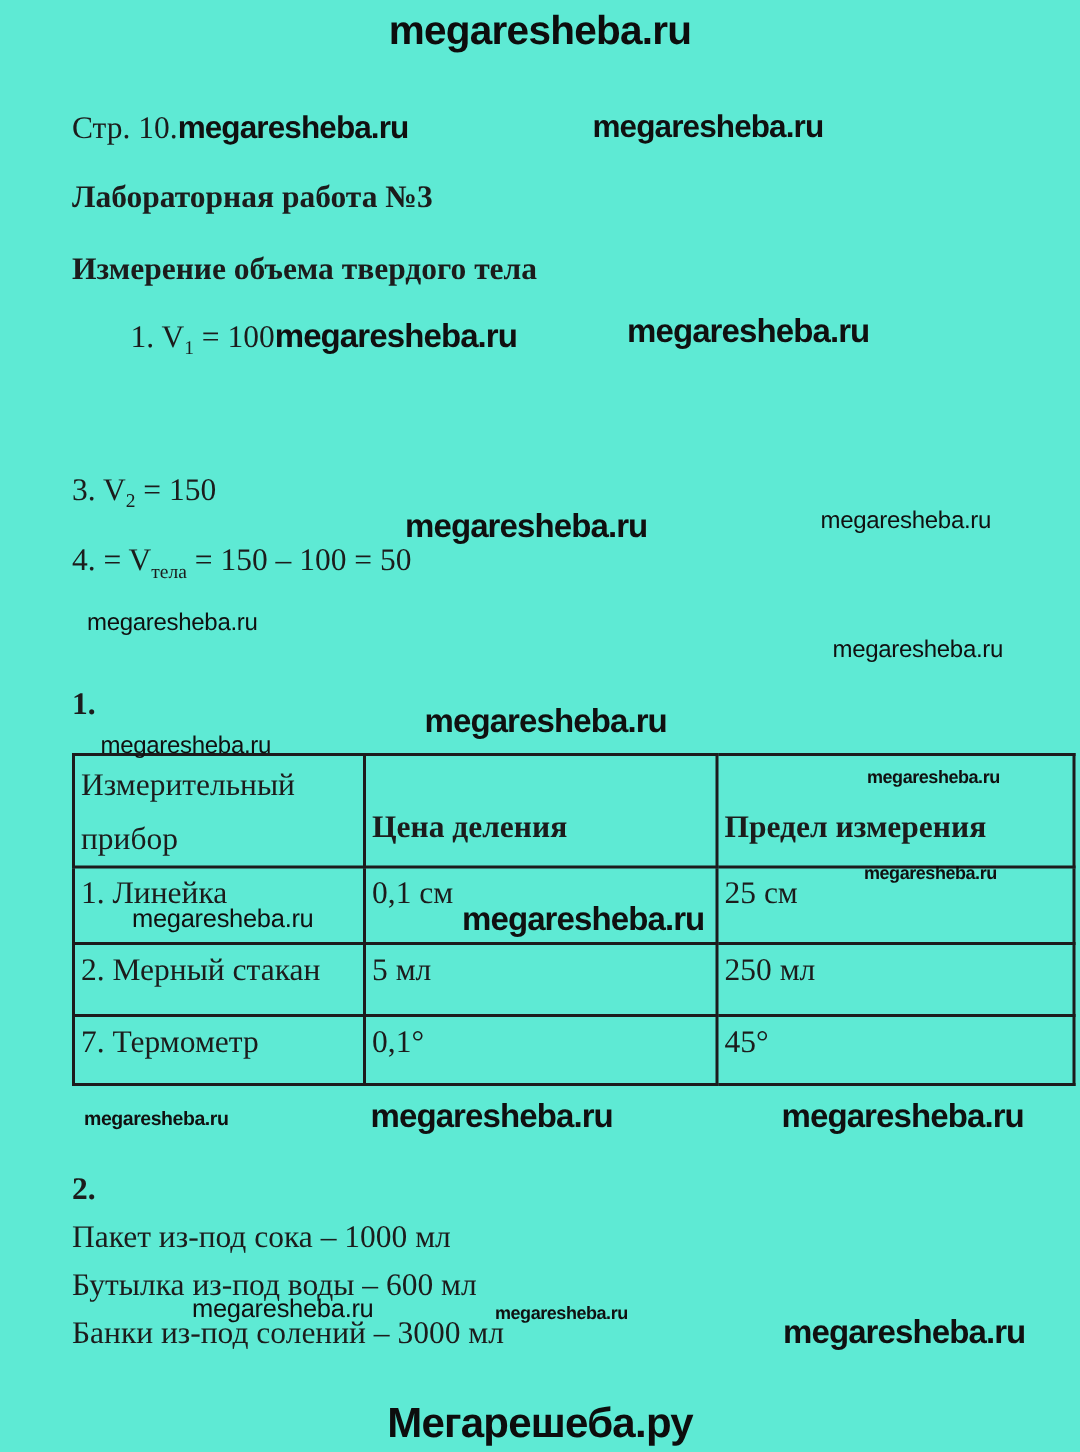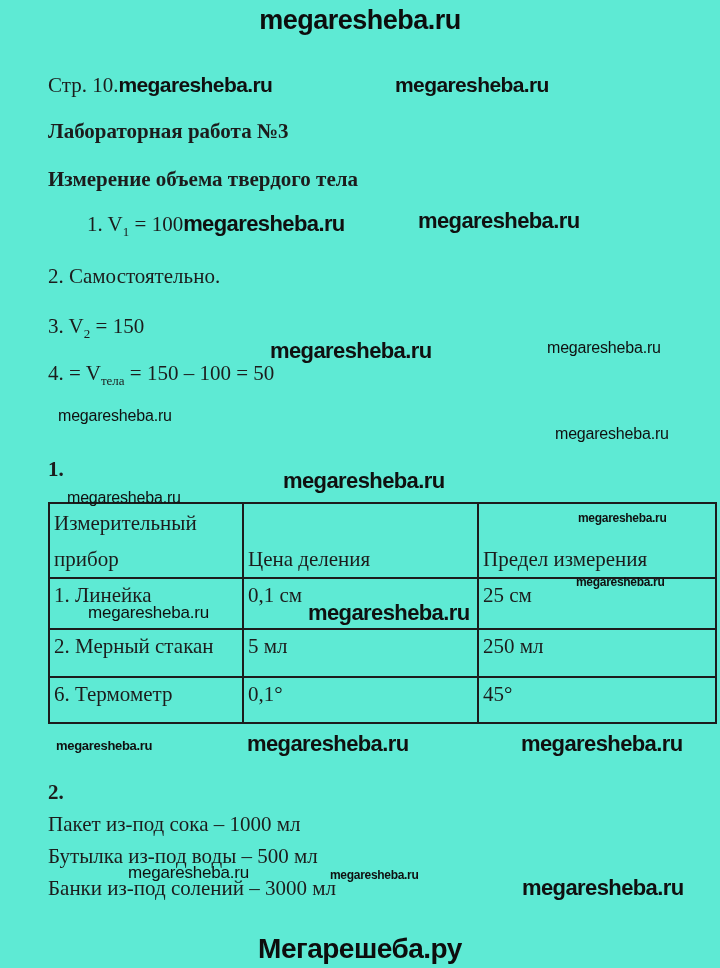--- a/index.html
+++ b/index.html
@@ -65,21 +65,21 @@
     table-layout:fixed; z-index:1; background:transparent; }
   .mtable th, .mtable td { border:2px solid #1c1c1c; font-weight:normal;
     font-size:21px; text-align:left; padding:1px 2px 0 4px; }
   .mtable col.c1 { width:194px; } .mtable col.c2 { width:235px; } .mtable col.c3 { width:238px; }
   .mtable tr.hdr { height:72px; }
   .mtable tr.r1 { height:51px; }
   .mtable tr.r2 { height:48px;padding-left:36px; }
   .mtable tr.r3 { height:46px; }
   .mtable th { line-height:36px; }
   .mtable th.vtop { vertical-align:top; }
-  .mtable th.vbot { vertical-align:bottom; padding-bottom:6px; line-height:24px; }
+  .mtable th.vbot { vertical-align:bottom; padding-bottom:14px; line-height:24px;font-weight:bold; }
   .mtable td { vertical-align:top; padding-top:4px; line-height:24px; }
 </style>
 </head>
 <body>
 
 <div class="page">
 
   <div class="abs brand-top">megaresheba.ru</div>
 
   <div class="abs t21 pos-pageref">
@@ -88,21 +88,20 @@
   <div class="abs wm wm-b21 pos-wm-topright">megaresheba.ru</div>
 
   <div class="abs t21 bold pos-h-lab">Лабораторная работа №3</div>
   <div class="abs t21 bold pos-h-work">Измерение объема твердого тела</div>
 
   <div class="abs t21 pos-line1">
     <span>1. V</span><sub>1</sub><span> = 100</span><span class="wm wm-b22">megaresheba.ru</span>
   </div>
   <div class="abs wm wm-b22 pos-wm-line1-right">megaresheba.ru</div>
 
-  <div class="abs t21 pos-line2">2. Самостоятельно.</div>
 
   <div class="abs t21 pos-line3">
     <span>3. V</span><sub>2</sub><span> = 150</span>
   </div>
 
   <div class="abs wm wm-b22 pos-wm-mid-center">megaresheba.ru</div>
   <div class="abs wm wm-r16 pos-wm-mid-right">megaresheba.ru</div>
 
   <div class="abs t21 pos-line4">
     <span>4. = V</span><sub>тела</sub><span> = 150 – 100 = 50</span>
@@ -131,39 +130,39 @@
         <td>1. Линейка</td>
         <td>0,1 см</td>
         <td>25 см</td>
       </tr>
       <tr class="r2">
         <td>2. Мерный стакан</td>
         <td>5 мл</td>
         <td>250 мл</td>
       </tr>
       <tr class="r3">
-        <td>6. Термометр</td>
+        <td>7. Термометр</td>
         <td>0,1°</td>
         <td>45°</td>
       </tr>
     </tbody>
   </table>
 
   <div class="abs wm wm-b12 pos-wm-col3-header">megaresheba.ru</div>
   <div class="abs wm wm-b12 pos-wm-col3-border">megaresheba.ru</div>
   <div class="abs wm wm-r17 pos-wm-row1-left">megaresheba.ru</div>
   <div class="abs wm wm-b22 pos-wm-row1-center">megaresheba.ru</div>
 
   <div class="abs wm wm-b13 pos-wm-below-left">megaresheba.ru</div>
   <div class="abs wm wm-b22 pos-wm-below-center">megaresheba.ru</div>
   <div class="abs wm wm-b22 pos-wm-below-right">megaresheba.ru</div>
 
   <div class="abs t21 bold pos-label2">2.</div>
   <div class="abs t21 pos-t2-line0">Пакет из-под сока – 1000 мл</div>
-  <div class="abs t21 pos-t2-line1">Бутылка из-под воды – 500 мл</div>
+  <div class="abs t21 pos-t2-line1">Бутылка из-под воды – 600 мл</div>
   <div class="abs t21 pos-t2-line2">Банки из-под солений – 3000 мл</div>
 
   <div class="abs wm wm-r17 pos-wm-bottom-1">megaresheba.ru</div>
   <div class="abs wm wm-b12 pos-wm-bottom-2">megaresheba.ru</div>
   <div class="abs wm wm-b22 pos-wm-bottom-3">megaresheba.ru</div>
 
   <div class="abs brand-footer">Мегарешеба.ру</div>
 
 </div>
 

